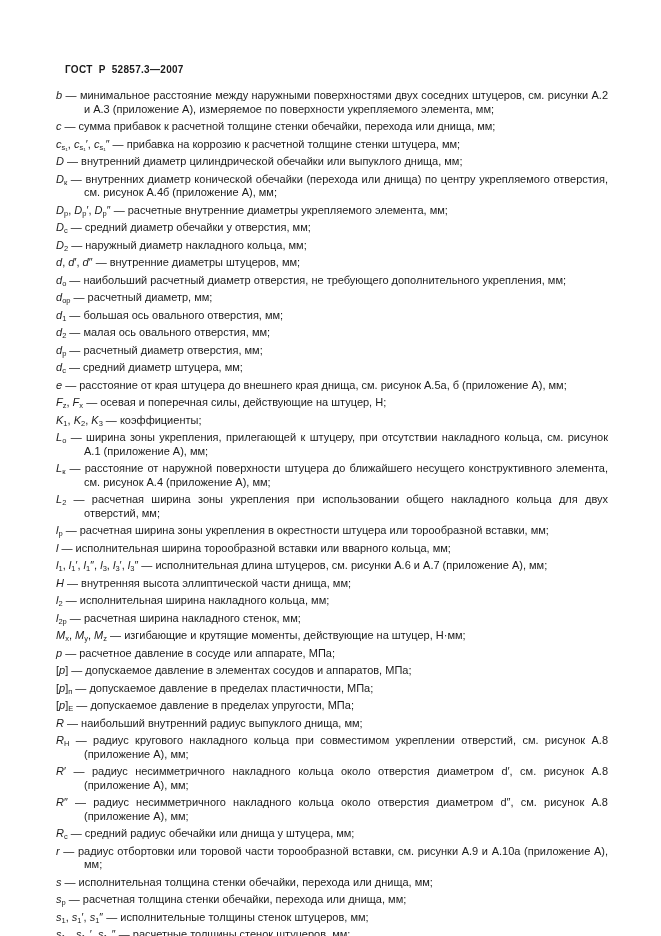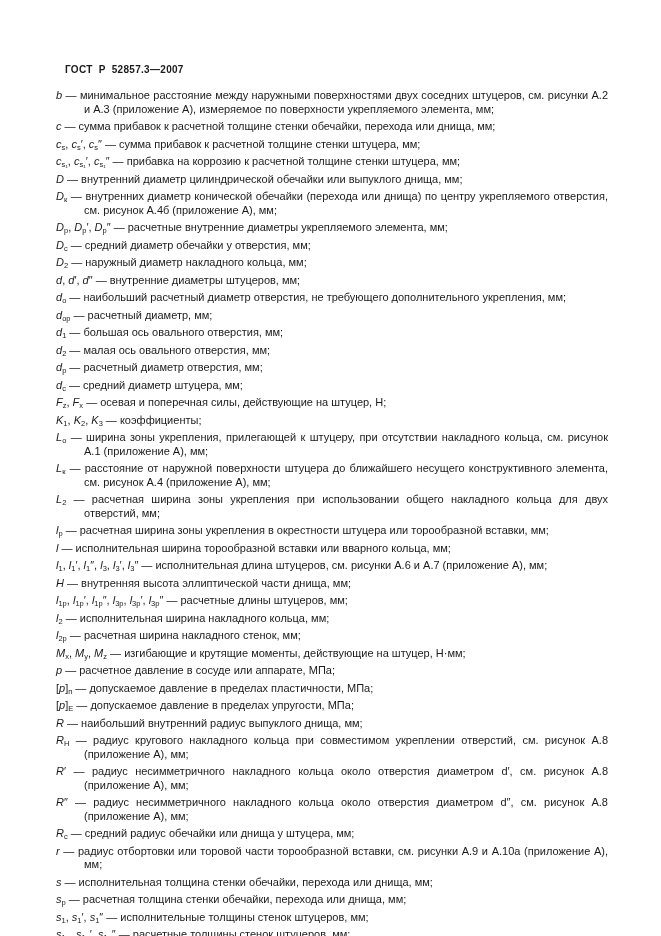--- a/index.html
+++ b/index.html
@@ -57,21 +57,20 @@
 
 <div class="page">
   <div class="content">
     <p class="doc-header">ГОСТ Р 52857.3—2007</p>
 
     <div class="defs">
   <p class="def"><span class="sym"><i>b</i></span><span class="txt"> — минимальное расстояние между наружными поверхностями двух соседних штуцеров, см. рисунки А.2 и А.3 (приложение А), измеряемое по поверхности укрепляемого элемента, мм;</span></p>
 
   <p class="def"><span class="sym"><i>c</i></span><span class="txt"> — сумма прибавок к расчетной толщине стенки обечайки, перехода или днища, мм;</span></p>
 
-  <p class="def"><span class="sym"><i>c</i><sub>s</sub>, <i>c</i><sub>s</sub>′, <i>c</i><sub>s</sub>″</span><span class="txt"> — сумма прибавок к расчетной толщине стенки штуцера, мм;</span></p>
 
   <p class="def"><span class="sym"><i>c</i><sub>s₁</sub>, <i>c</i><sub>s₁</sub>′, <i>c</i><sub>s₁</sub>″</span><span class="txt"> — прибавка на коррозию к расчетной толщине стенки штуцера, мм;</span></p>
 
   <p class="def"><span class="sym"><i>D</i></span><span class="txt"> — внутренний диаметр цилиндрической обечайки или выпуклого днища, мм;</span></p>
 
   <p class="def"><span class="sym"><i>D</i><sub>к</sub></span><span class="txt"> — внутренних диаметр конической обечайки (перехода или днища) по центру укрепляемого отверстия, см. рисунок А.4б (приложение А), мм;</span></p>
 
   <p class="def"><span class="sym"><i>D</i><sub>р</sub>, <i>D</i><sub>р</sub>′, <i>D</i><sub>р</sub>″</span><span class="txt"> — расчетные внутренние диаметры укрепляемого элемента, мм;</span></p>
 
   <p class="def"><span class="sym"><i>D</i><sub>с</sub></span><span class="txt"> — средний диаметр обечайки у отверстия, мм;</span></p>
@@ -85,49 +84,50 @@
   <p class="def"><span class="sym"><i>d</i><sub>ор</sub></span><span class="txt"> — расчетный диаметр, мм;</span></p>
 
   <p class="def"><span class="sym"><i>d</i><sub>1</sub></span><span class="txt"> — большая ось овального отверстия, мм;</span></p>
 
   <p class="def"><span class="sym"><i>d</i><sub>2</sub></span><span class="txt"> — малая ось овального отверстия, мм;</span></p>
 
   <p class="def"><span class="sym"><i>d</i><sub>р</sub></span><span class="txt"> — расчетный диаметр отверстия, мм;</span></p>
 
   <p class="def"><span class="sym"><i>d</i><sub>с</sub></span><span class="txt"> — средний диаметр штуцера, мм;</span></p>
 
+  <p class="def"><span class="sym"><i>e</i></span><span class="txt"> — расстояние от края штуцера до внешнего края днища, см. рисунок А.5а, б (приложение А), мм;</span></p>
 
   <p class="def"><span class="sym"><i>F</i><sub>z</sub>, <i>F</i><sub>x</sub></span><span class="txt"> — осевая и поперечная силы, действующие на штуцер, Н;</span></p>
 
   <p class="def"><span class="sym"><i>K</i><sub>1</sub>, <i>K</i><sub>2</sub>, <i>K</i><sub>3</sub></span><span class="txt"> — коэффициенты;</span></p>
 
   <p class="def"><span class="sym"><i>L</i><sub>о</sub></span><span class="txt"> — ширина зоны укрепления, прилегающей к штуцеру, при отсутствии накладного кольца, см. рисунок А.1 (приложение А), мм;</span></p>
 
   <p class="def"><span class="sym"><i>L</i><sub>к</sub></span><span class="txt"> — расстояние от наружной поверхности штуцера до ближайшего несущего конструктивного элемента, см. рисунок А.4 (приложение А), мм;</span></p>
 
   <p class="def"><span class="sym"><i>L</i><sub>2</sub></span><span class="txt"> — расчетная ширина зоны укрепления при использовании общего накладного кольца для двух отверстий, мм;</span></p>
 
   <p class="def"><span class="sym"><i>l</i><sub>р</sub></span><span class="txt"> — расчетная ширина зоны укрепления в окрестности штуцера или торообразной вставки, мм;</span></p>
 
   <p class="def"><span class="sym"><i>l</i></span><span class="txt"> — исполнительная ширина торообразной вставки или вварного кольца, мм;</span></p>
 
   <p class="def"><span class="sym"><i>l</i><sub>1</sub>, <i>l</i><sub>1</sub>′, <i>l</i><sub>1</sub>″, <i>l</i><sub>3</sub>, <i>l</i><sub>3</sub>′, <i>l</i><sub>3</sub>″</span><span class="txt"> — исполнительная длина штуцеров, см. рисунки А.6 и А.7 (приложение А), мм;</span></p>
 
   <p class="def"><span class="sym"><i>H</i></span><span class="txt"> — внутренняя высота эллиптической части днища, мм;</span></p>
 
-  <p class="def"><span class="sym"><i>l</i><sub>1р</sub>, <i>l</i><sub>1р</sub>′, <i>l</i><sub>1р</sub>″, <i>l</i><sub>3р</sub>, <i>l</i><sub>3р</sub>′, <i>l</i><sub>3р</sub>″</span><span class="txt"> — расчетные длины штуцеров, мм;</span></p>
 
   <p class="def"><span class="sym"><i>l</i><sub>2</sub></span><span class="txt"> — исполнительная ширина накладного кольца, мм;</span></p>
 
   <p class="def"><span class="sym"><i>l</i><sub>2р</sub></span><span class="txt"> — расчетная ширина накладного стенок, мм;</span></p>
 
   <p class="def"><span class="sym"><i>M</i><sub>x</sub>, <i>M</i><sub>y</sub>, <i>M</i><sub>z</sub></span><span class="txt"> — изгибающие и крутящие моменты, действующие на штуцер, Н·мм;</span></p>
 
   <p class="def"><span class="sym"><i>p</i></span><span class="txt"> — расчетное давление в сосуде или аппарате, МПа;</span></p>
 
+  <p class="def"><span class="sym">[<i>p</i>]</span><span class="txt"> — допускаемое давление в элементах сосудов и аппаратов, МПа;</span></p>
 
   <p class="def"><span class="sym">[<i>p</i>]<sub>п</sub></span><span class="txt"> — допускаемое давление в пределах пластичности, МПа;</span></p>
 
   <p class="def"><span class="sym">[<i>p</i>]<sub>E</sub></span><span class="txt"> — допускаемое давление в пределах упругости, МПа;</span></p>
 
   <p class="def"><span class="sym"><i>R</i></span><span class="txt"> — наибольший внутренний радиус выпуклого днища, мм;</span></p>
 
   <p class="def"><span class="sym"><i>R</i><sub>H</sub></span><span class="txt"> — радиус кругового накладного кольца при совместимом укреплении отверстий, см. рисунок А.8 (приложение А), мм;</span></p>
 
   <p class="def"><span class="sym"><i>R</i>′</span><span class="txt"> — радиус несимметричного накладного кольца около отверстия диаметром d′, см. рисунок А.8 (приложение А), мм;</span></p>

